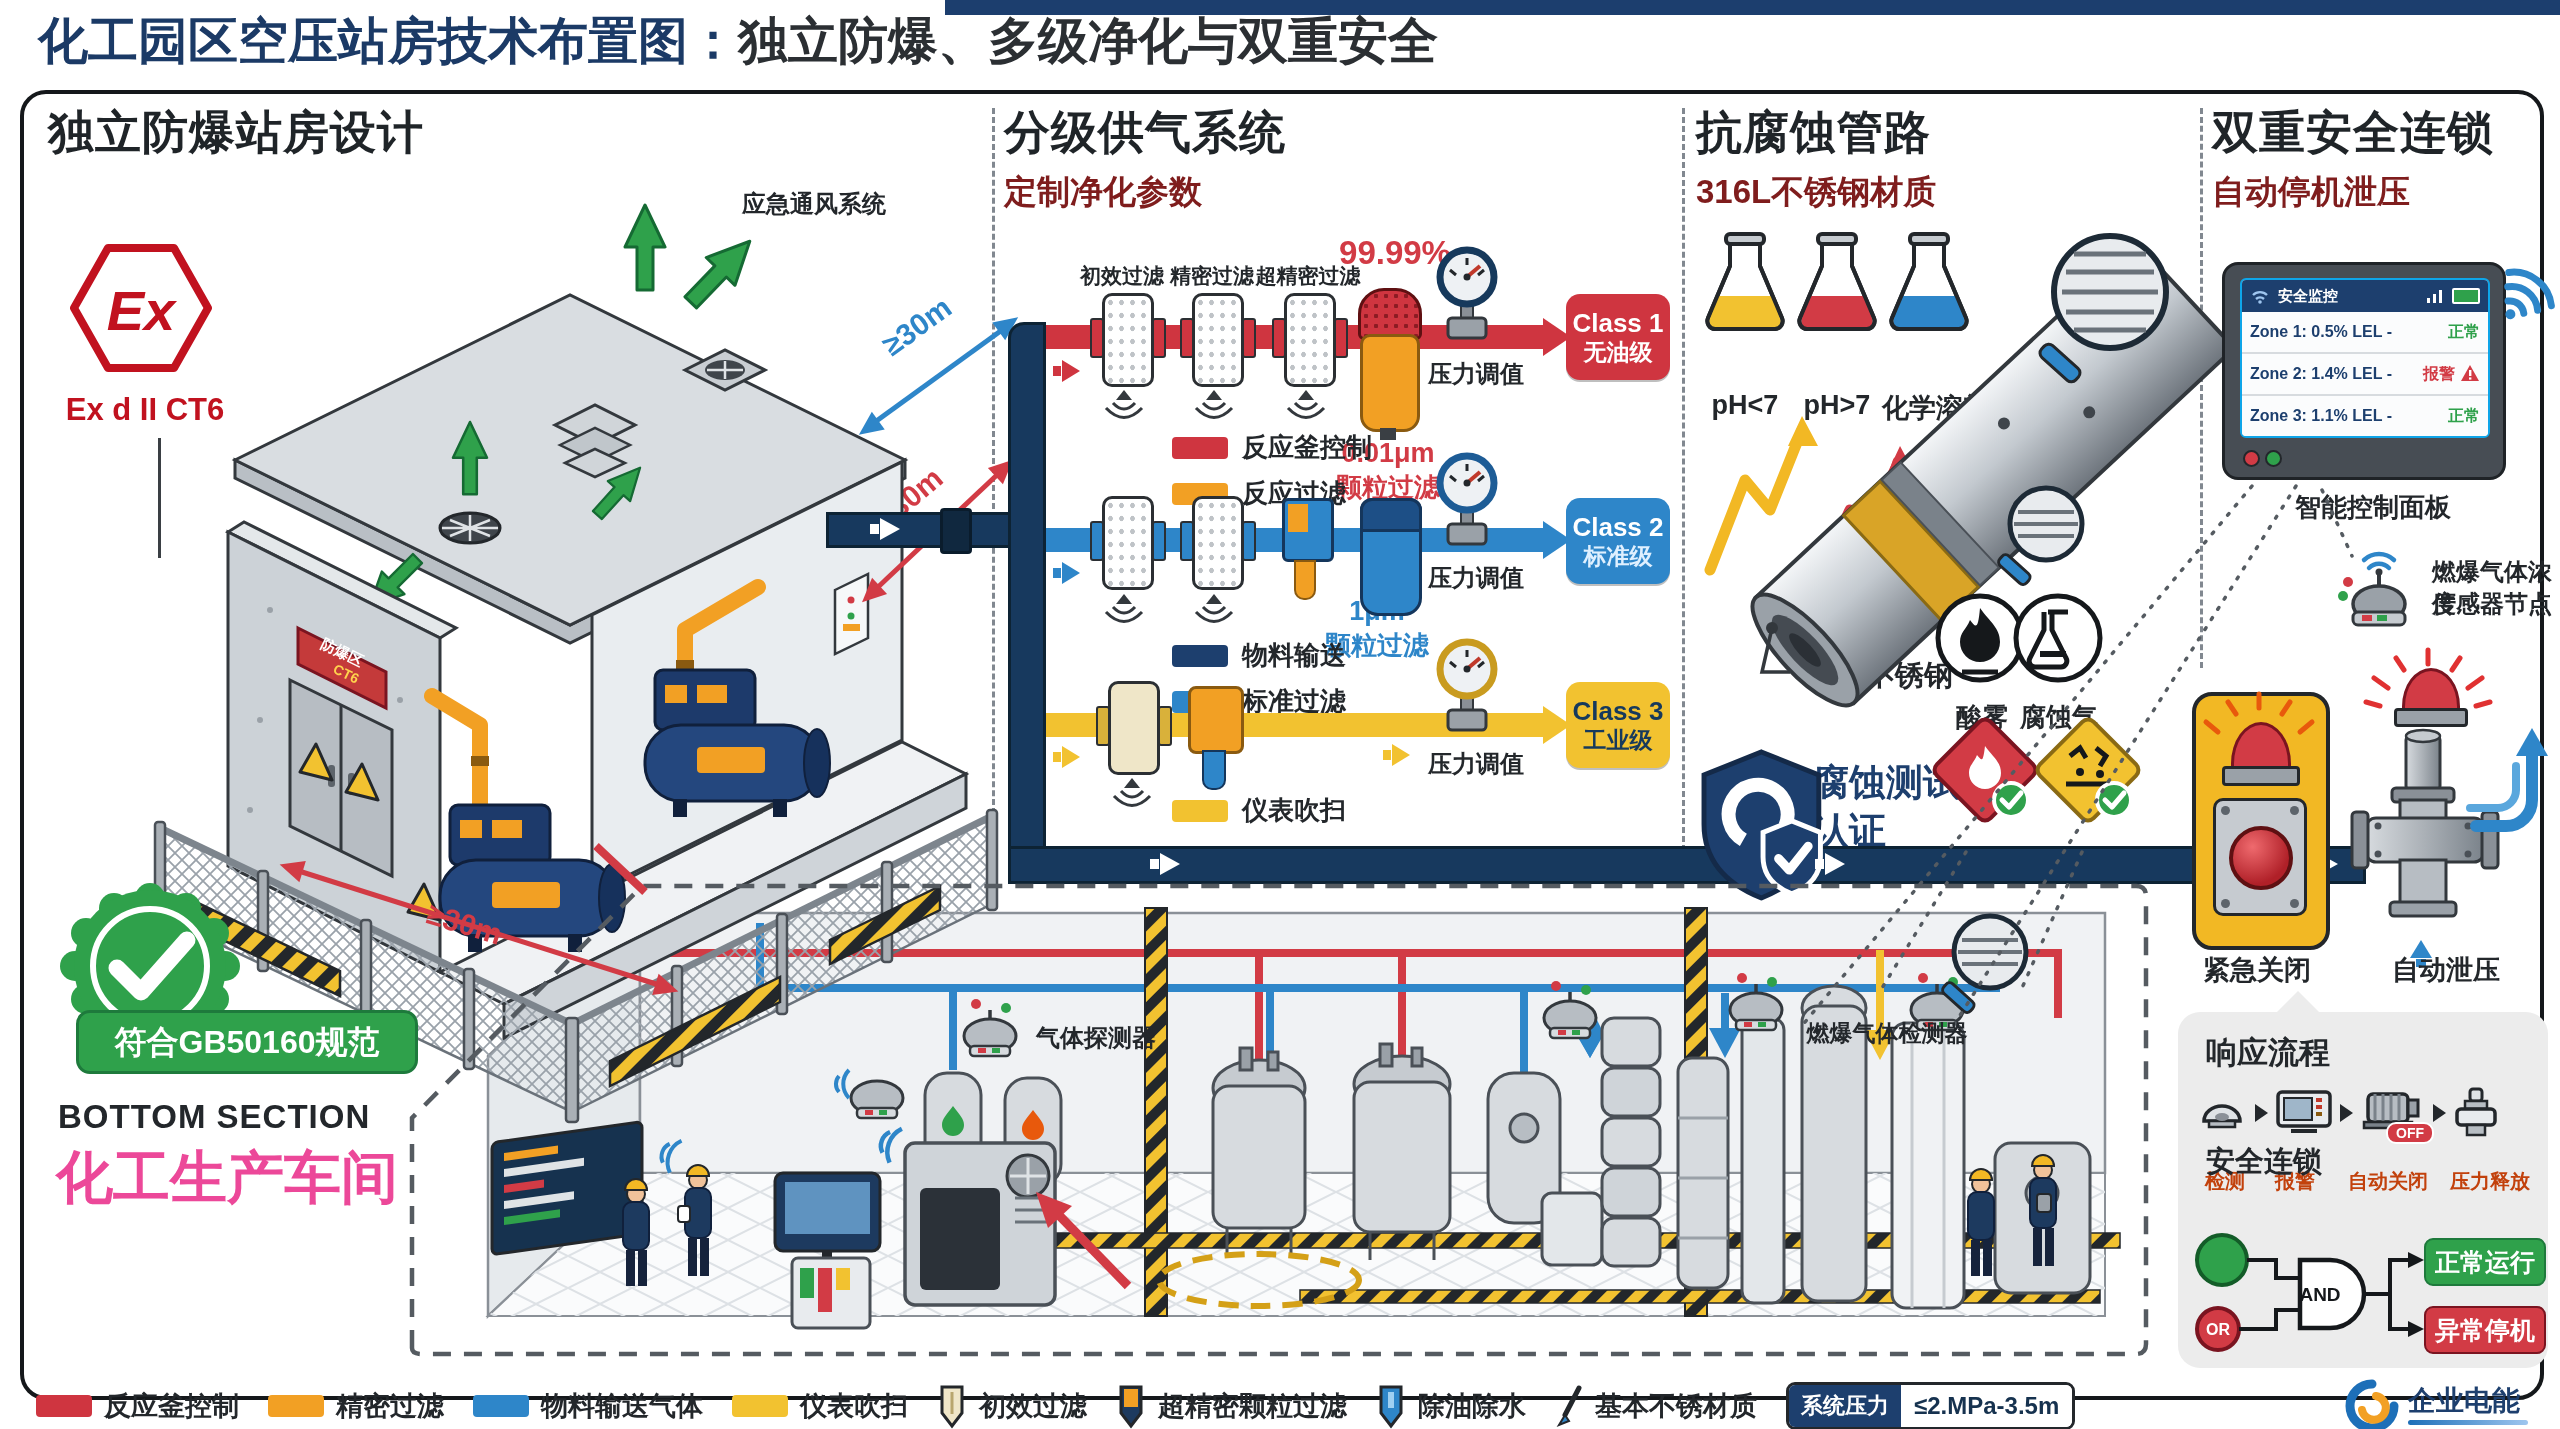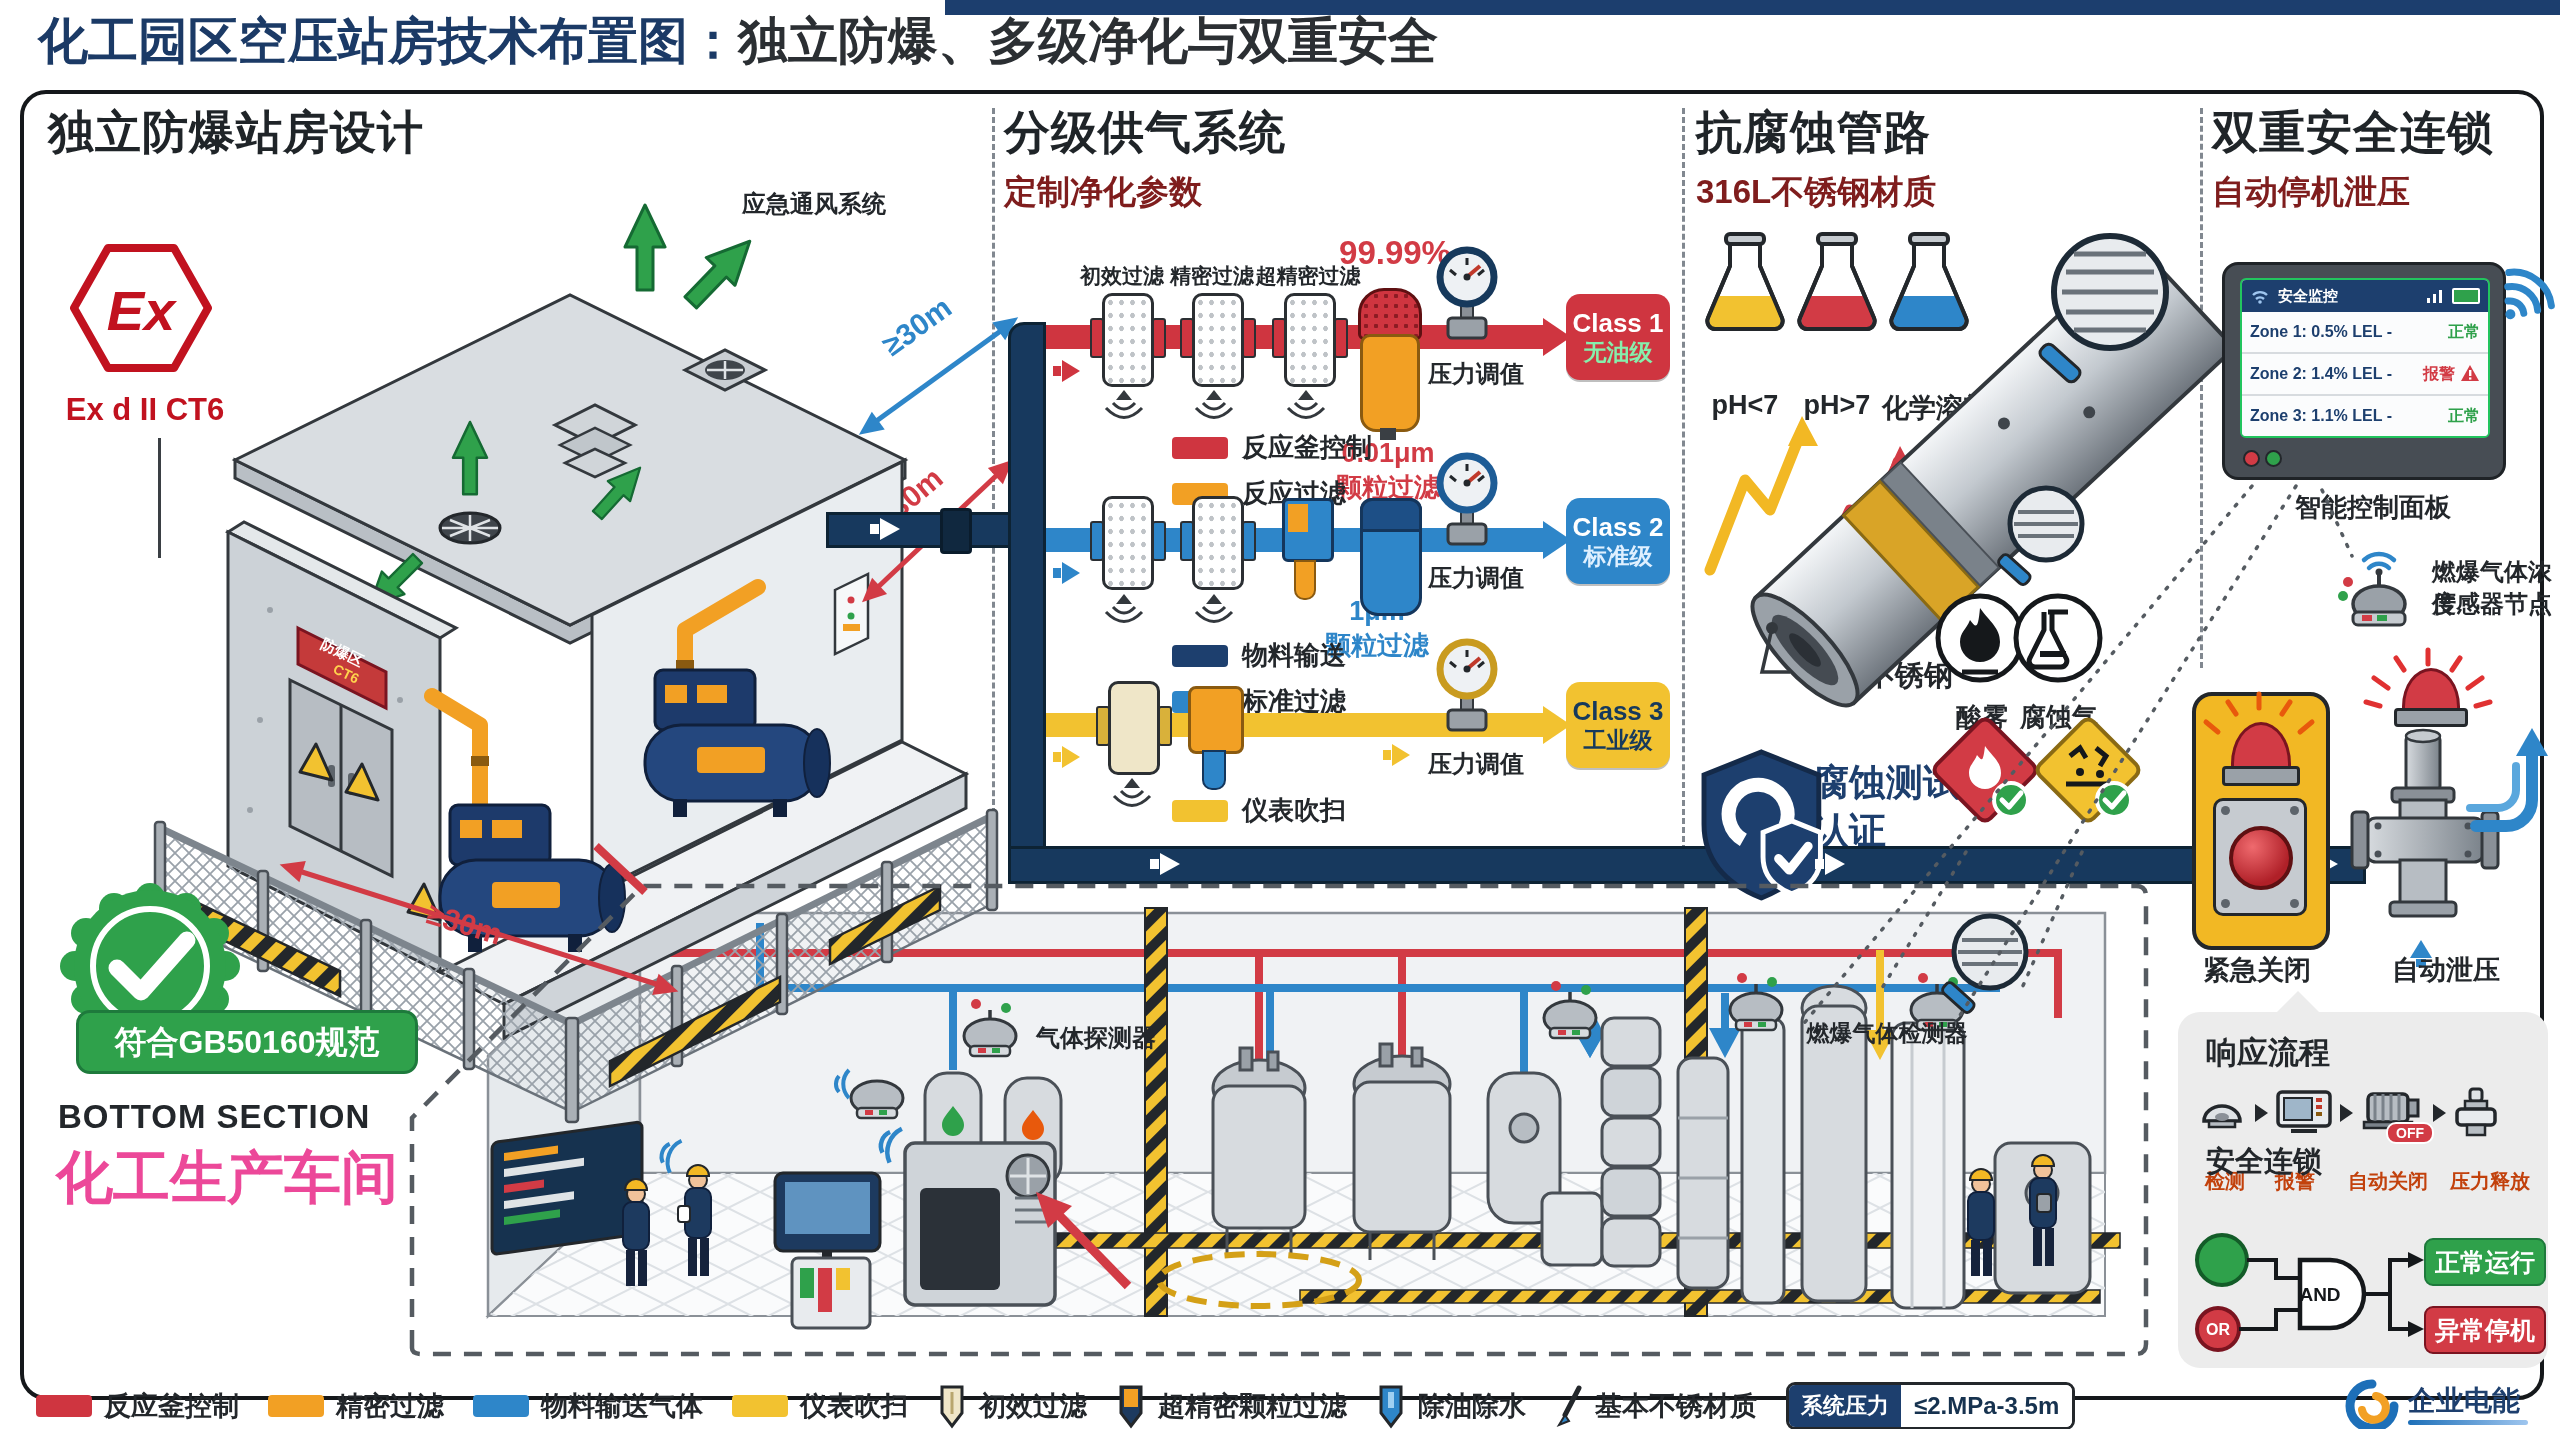--- a/index.html
+++ b/index.html
@@ -28,21 +28,21 @@
   .sonic{position:absolute;width:48px;height:34px;}
   .gauge{position:absolute;width:70px;height:96px;}
   .class-badge{position:absolute;width:104px;height:86px;border-radius:14px;display:flex;flex-direction:column;align-items:center;justify-content:center;line-height:1.15;font-weight:800;box-shadow:0 2px 0 rgba(0,0,0,.25);}
   .class-badge .t{font-size:26px;color:#fff;}
   .class-badge .s{font-size:23px;}
   .sw{display:inline-block;width:56px;height:22px;border-radius:4px;}
   .legrow{position:absolute;display:flex;align-items:center;gap:14px;font-size:26px;font-weight:800;color:#23272b;}
   .rot{transform-origin:left center;}
   
   #cpframe{position:absolute;left:2222px;top:262px;width:278px;height:212px;background:#474d54;border:3px solid #1f2327;border-radius:16px;z-index:9;}
-  #cpscreen{position:absolute;left:15px;top:13px;width:246px;height:156px;background:#f4f6f7;border-radius:6px;overflow:hidden;border:2px solid #22c55e;}
+  #cpscreen{position:absolute;left:15px;top:13px;width:246px;height:156px;background:#f4f6f7;border-radius:6px;overflow:hidden;border:2px solid #0ea5e9;}
   #cpbar{height:32px;background:#1d3f6e;display:flex;align-items:center;padding:0 8px;gap:8px;}
   #cpbar .t{color:#fff;font-size:15px;font-weight:700;flex:1;}
   .zrow{height:40px;display:flex;align-items:center;justify-content:space-between;padding:0 8px;border-bottom:2px solid #d7dbdf;background:#fbfcfd;}
   .zrow .r{font-size:16px;font-weight:800;color:#1d3f6e;}
   .zrow .s{font-size:16px;font-weight:800;color:#2fa14b;display:flex;gap:5px;}
   .zrow.alarm .s{color:#d23b45;}
   .led{position:absolute;bottom:10px;width:13px;height:13px;border-radius:50%;border:2px solid #23272b;}
   #estop{position:absolute;left:2192px;top:692px;width:130px;height:250px;background:#f2b824;border:4px solid #23272b;border-radius:20px;z-index:9;}
   .plate{position:absolute;left:17px;top:102px;width:88px;height:112px;background:#c6cbd0;border:3px solid #23272b;border-radius:10px;}
   .screw{position:absolute;width:9px;height:9px;border-radius:50%;background:#5d646b;}
@@ -263,21 +263,21 @@
   <rect x="29" y="56" width="12" height="18" fill="#8a9097" stroke="#33383d" stroke-width="2"></rect>
   <rect x="16" y="72" width="38" height="20" rx="4" fill="#9aa1a8" stroke="#33383d" stroke-width="3"></rect>
   <circle cx="35" cy="31" r="27" fill="#eef1f4" stroke="#16395c" stroke-width="7"></circle>
   <path d="M35,12 V19 M18,24 l6,5 M52,24 l-6,5" stroke="#23272b" stroke-width="3"></path>
   <line x1="35" y1="31" x2="48" y2="20" stroke="#c0392b" stroke-width="4"></line>
     <circle cx="35" cy="31" r="3.5" fill="#23272b"></circle>
 </svg>
 <div class="lbl" style="left:1428px;top:358px;font-size:24px;">压力调值</div>
 <div class="class-badge" style="left:1566px;top:294px;background:#cf3540;">
   <span class="t">Class 1</span>
-  <span class="s" style="color:#86efac;">无油级</span>
+  <span class="s" style="color:#ffffff;">无油级</span>
 </div>
 <div class="legrow" style="left:1172px;top:430px;">
     <span class="sw" style="background:#cf3540;"></span>
     <span>反应釜控制</span>
   </div>
 <div class="legrow" style="left:1172px;top:476px;">
     <span class="sw" style="background:#f2a024;"></span>
     <span>反应过滤</span>
   </div>
 

